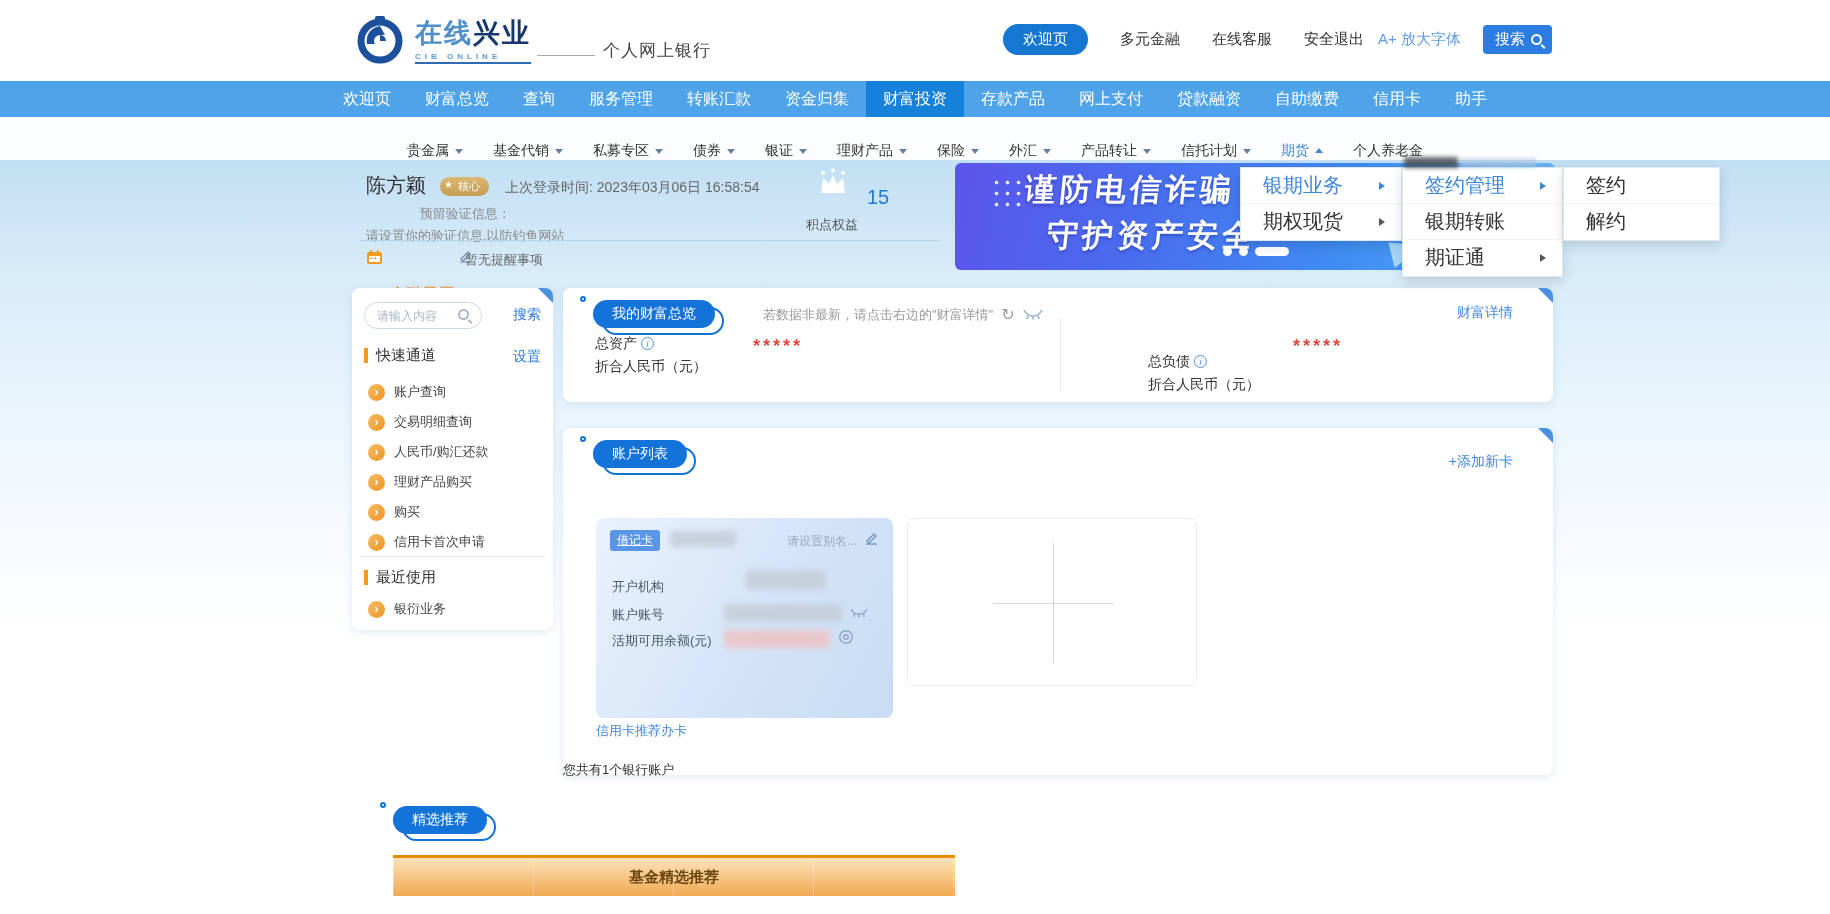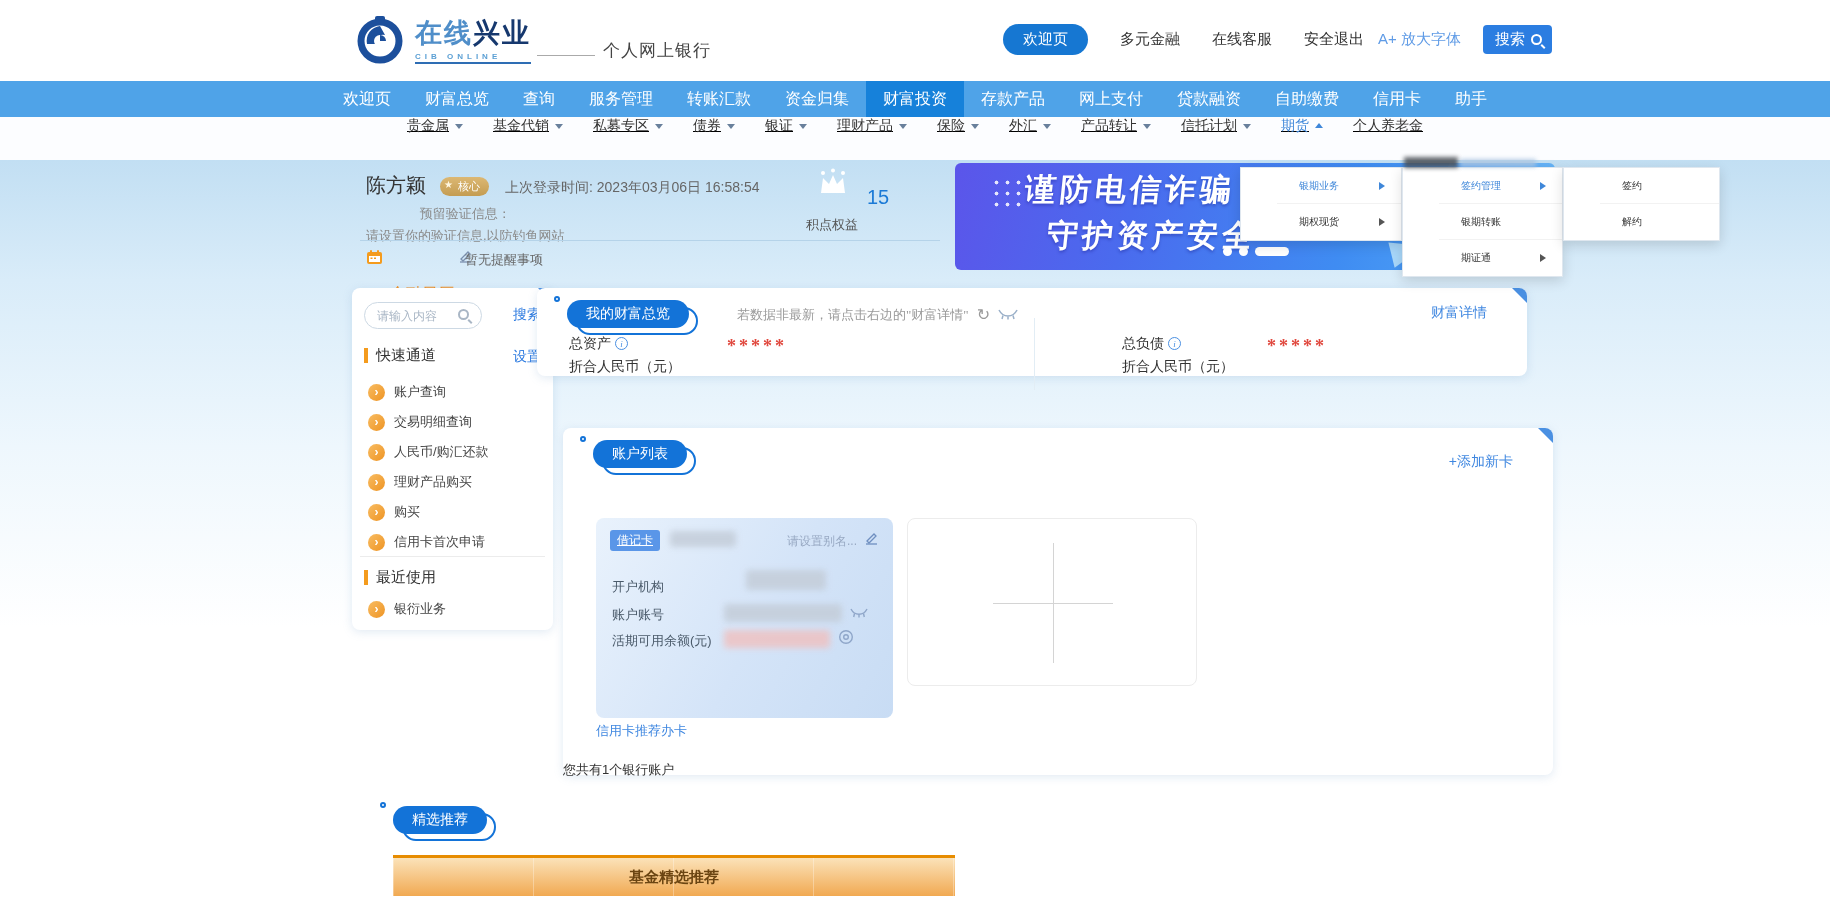--- a/index.html
+++ b/index.html
@@ -27,21 +27,21 @@
   .mag::after { content:""; position:absolute; width:2px; height:5px; background:#fff; left:9px; top:8px; transform:rotate(-45deg); }
   .mag.gray { border-color:#a9b6c5; }
   .mag.gray::after { background:#a9b6c5; }
 
   
   .main-nav { position:absolute; top:81px; left:0; width:100%; height:36px; background:#4fa3e8; display:flex; justify-content:center; }
   .main-nav-item { color:#fff; font-size:16px; line-height:36px; padding:0 17px; cursor:pointer; white-space:nowrap; }
   .main-nav-item.active { background:#1681da; }
 
   
-  .sub-nav { position:absolute; top:117px; left:0; width:100%; height:43px; background:#fcfdff; display:flex; justify-content:center; align-items:flex-start; gap:30px;text-decoration:underline; }
+  .sub-nav { position:absolute; top:117px; left:0; width:100%; height:43px; background:#fcfdff; display:flex; justify-content:center; align-items:flex-end; gap:30px; }
   .sub-nav-item { font-size:14px; color:#333; cursor:pointer; white-space:nowrap; display:flex; align-items:center; }
   .sub-nav-item.active-label { color:#3f87d9; }
   .caret { display:none; width:0; height:0; border:4px solid transparent; margin-left:6px; }
   .caret.caret-down { display:inline-block; border-top:5px solid #69809c; margin-top:5px; }
   .caret.caret-up { display:inline-block; border-bottom:5px solid #3f87d9; margin-bottom:5px; }
 
   
   .content-bg { position:absolute; top:160px; left:0; right:0; bottom:0; background:linear-gradient(180deg,#c2dff3 0%,#d9ecf9 16%,#eef7fd 38%,#ffffff 62%); }
 
   
@@ -69,21 +69,21 @@
   .banner-deco .d2 { width:34px; height:9px; border-radius:5px; background:#fff; }
   .banner-circle { position:absolute; right:-40px; top:-50px; width:150px; height:150px; border-radius:50%; background:rgba(255,255,255,.10); }
   .banner-plane1 { position:absolute; right:130px; bottom:6px; width:0; height:0; border-left:34px solid #a9d8fb; border-top:12px solid transparent; border-bottom:14px solid transparent; transform:rotate(-14deg); }
   .banner-plane2 { position:absolute; right:108px; bottom:-6px; width:0; height:0; border-left:22px solid #7fbdf2; border-top:8px solid transparent; border-bottom:10px solid transparent; transform:rotate(-20deg); }
 
   
   .menu-panel { position:absolute; background:#fff; border:1px solid #dfe7ef; box-shadow:0 4px 12px rgba(0,0,0,.14); z-index:60; }
   .menu-l1 { left:1240px; top:167px; width:162px; }
   .menu-l2 { left:1402px; top:167px; width:161px; }
   .menu-l3 { left:1563px; top:167px; width:157px; }
-  .menu-item { position:relative; height:36px; line-height:35px; padding-left:22px; font-size:10px; color:#333; border-bottom:1px solid #f2f2f2; cursor:pointer; background:#fff;margin-left:36px; }
+  .menu-item { position:relative; height:36px; line-height:35px; padding-left:22px; font-size:20px; color:#333; border-bottom:1px solid #f2f2f2; cursor:pointer; background:#fff; }
   .menu-item:last-of-type { border-bottom:none; }
   .menu-item.active { color:#3f87d9; }
   .submenu-arrow { display:none; position:absolute; right:12px; top:14px; width:0; height:0; border:4px solid transparent; border-left:6px solid #555; }
   .submenu-arrow.show { display:block; }
   .menu-item.active .submenu-arrow { border-left-color:#3f87d9; }
   .menu-blur-dark { position:absolute; left:1404px; top:157px; width:54px; height:11px; background:#4a4f55; filter:blur(2px); opacity:.85; z-index:61; }
   .menu-blur-light { position:absolute; left:1460px; top:159px; width:76px; height:8px; background:#aac4e0; filter:blur(2px); opacity:.8; z-index:61; }
 
   
   .panel { position:absolute; background:#fff; border-radius:8px; box-shadow:0 2px 10px rgba(120,160,200,.22); }
@@ -95,21 +95,21 @@
   .sb-search-mag { position:absolute; left:106px; top:21px; }
   .sb-search-go { position:absolute; right:12px; top:18px; font-size:14px; color:#2f7ce0; cursor:pointer; }
   .sb-header { position:absolute; left:12px; font-size:15px; color:#333; display:flex; align-items:center; }
   .sb-header .obar { width:4px; height:15px; background:#f49b1d; margin-right:8px; }
   .sb-set { position:absolute; right:12px; font-size:14px; color:#2f7ce0; cursor:pointer; }
   .sb-item { position:absolute; left:16px; display:flex; align-items:center; cursor:pointer; }
   .sb-item .oicon { width:17px; height:17px; border-radius:50%; background:linear-gradient(135deg,#f8bc62,#ee9424); color:#fff; font-size:12px; line-height:16px; text-align:center; margin-right:9px; font-weight:bold; }
   .sb-item .lbl { font-size:13px; color:#444; }
   .sb-divider { position:absolute; left:8px; right:8px; top:268px; height:1px; background:#ececec; }
 
-  .wealth { left:537px; top:288px; width:990px; height:88px;font-family:Liberation Serif, serif; }
+  .wealth { left:563px; top:288px; width:990px; height:114px; }
   .sec-badge { position:absolute; z-index:3; }
   .sec-badge .pill { position:relative; z-index:2; display:inline-block; background:#1373d8; color:#fff; font-size:14px; padding:5px 19px; border-radius:15px; white-space:nowrap; }
   .sec-badge .outline { position:absolute; left:9px; top:7px; width:100%; height:100%; border:2px solid #1373d8; border-radius:16px; z-index:1; }
   .sec-badge .pin { position:absolute; left:-13px; top:-4px; width:6px; height:6px; border:2px solid #1373d8; border-radius:50%; background:#fff; z-index:3; }
   .wealth-hint { position:absolute; left:200px; top:17px; font-size:13px; color:#999; display:flex; align-items:center; gap:8px; }
   .refresh-ic { font-size:16px; color:#999; cursor:pointer; }
   .wealth-detail { position:absolute; right:40px; top:16px; font-size:14px; color:#3f87e0; cursor:pointer; }
   .w-col { position:absolute; top:44px; font-size:14px; color:#333; line-height:23px; }
   .w-col .lr { display:flex; align-items:center; gap:4px; }
   .info-ic { width:13px; height:13px; border:1px solid #4a90e2; border-radius:50%; color:#4a90e2; font-size:9px; line-height:12px; text-align:center; font-style:italic; }
@@ -465,21 +465,21 @@
       <div class="lr">
         <span>总资产</span>
         <span class="info-ic">i</span>
       </div>
       <div>折合人民币（元）</div>
     </div>
     <div class="w-val" style="left:190px;">*****</div>
 
     <div class="w-divider"></div>
 
-    <div class="w-col" style="left:585px;">
+    <div class="w-col" style="left:585px;margin-top:18px;">
       <div class="lr">
         <span>总负债</span>
         <span class="info-ic">i</span>
       </div>
       <div>折合人民币（元）</div>
     </div>
     <div class="w-val" style="left:730px;">*****</div>
   </div>
 
   <div class="panel accounts">

